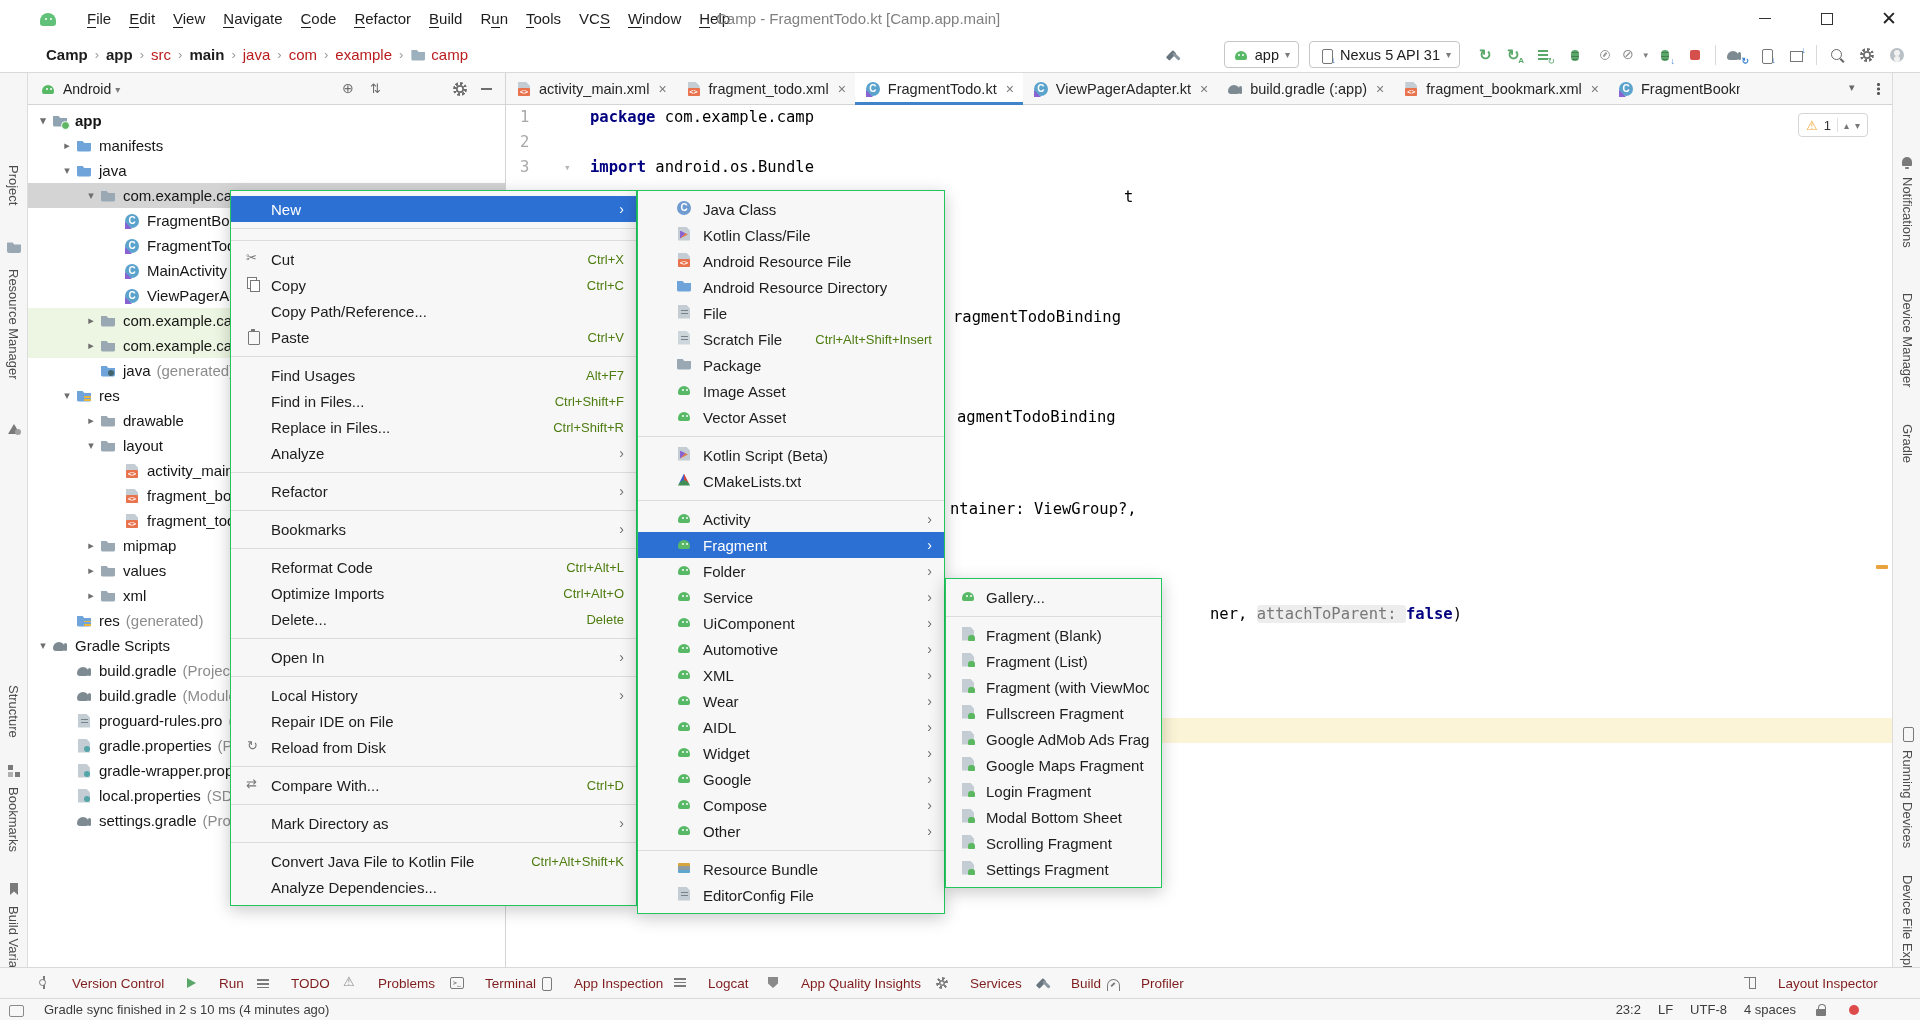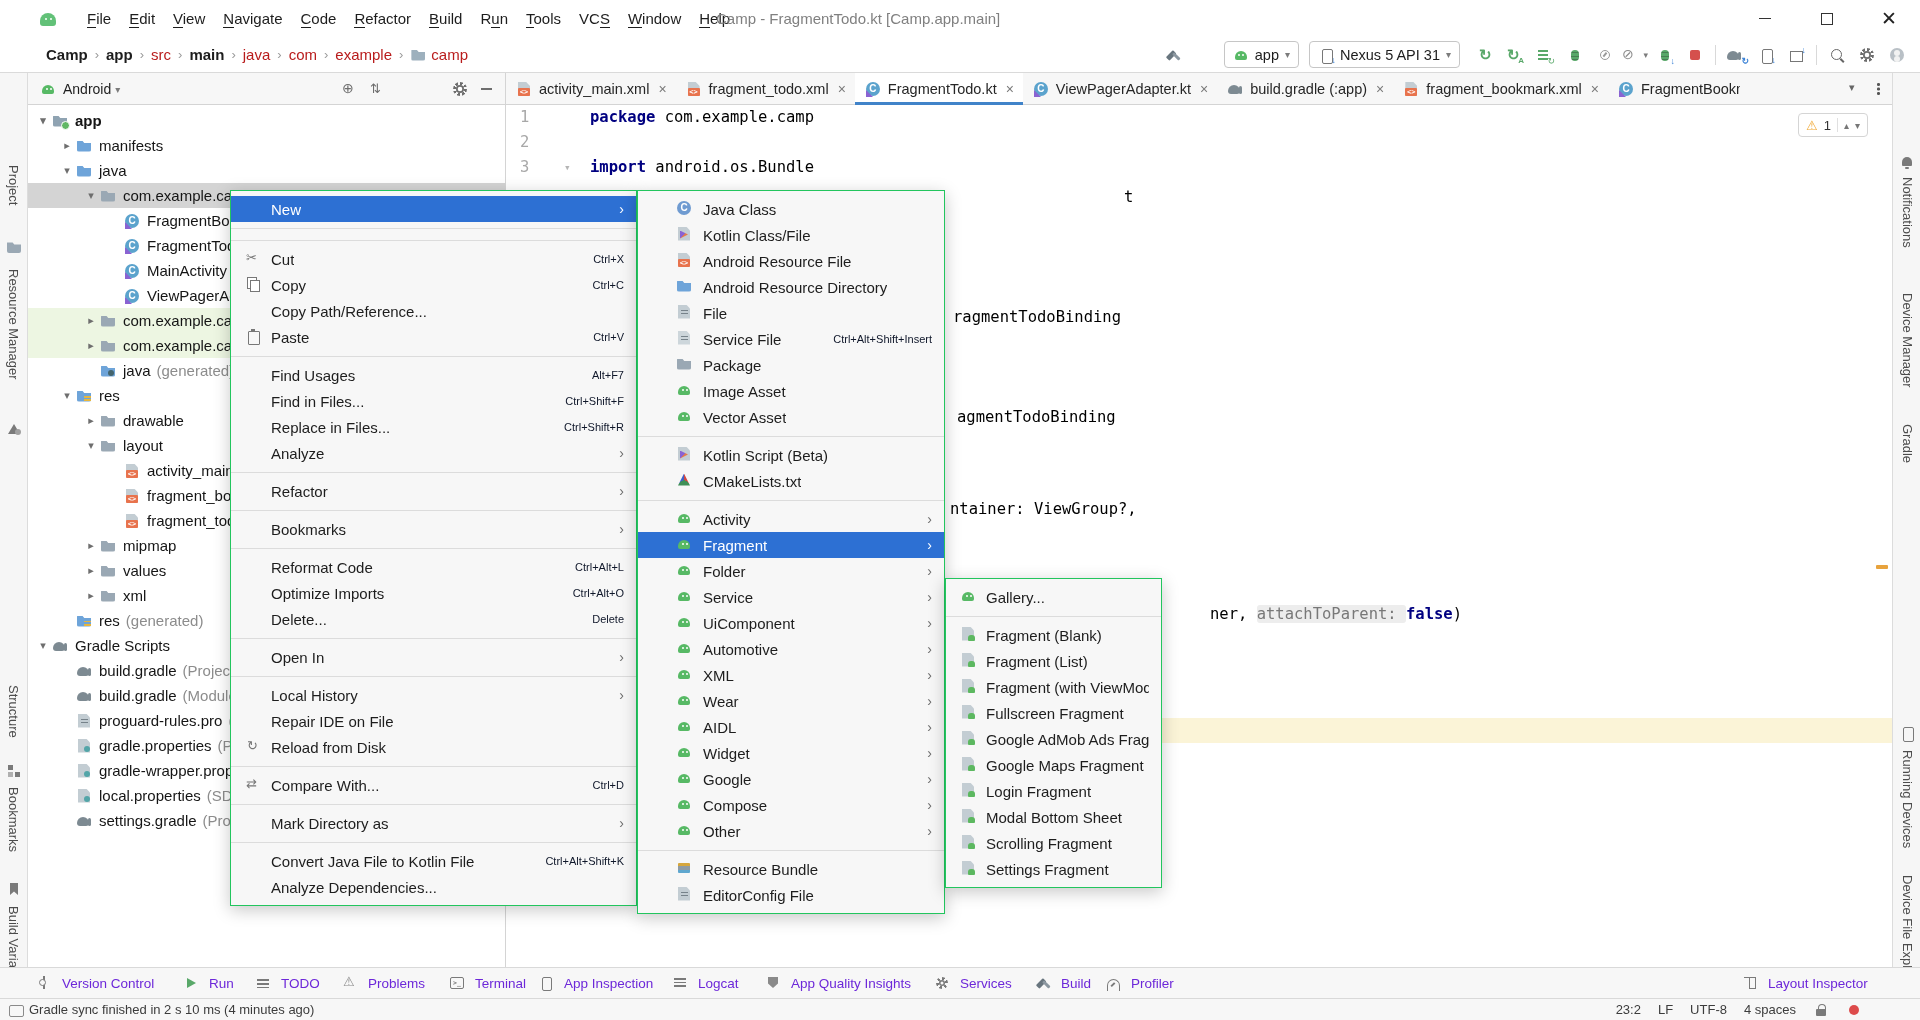--- a/index.html
+++ b/index.html
@@ -185,36 +185,36 @@
   .menu { position:absolute; background:#f7f7f7; border:1px solid #22c55e; box-shadow:0 4px 16px rgba(0,0,0,.22); padding:5px 0; z-index:50; }
   #ctxmenu { left:230px; top:190px; width:407px; }
   #newmenu { left:637px; top:190px; width:308px; z-index:51; }
   #fragmenu { left:945px; top:578px; width:217px; z-index:52; }
   .mrow { height:26px; display:flex; align-items:center; padding:0 12px 0 14px; font-size:15px; color:#1d1d1d; white-space:nowrap; }
   #newmenu .mrow { padding-left:38px; }
   .mrow .mic { width:26px; flex:none; }
   #newmenu .mrow .mic { width:27px; }
   .mrow .mlabel { flex:0 1 auto; overflow:hidden; }
   .mrow .msp { flex:1; }
-  .mrow .msc { color:#0f172a; font-size:11px; margin-left:18px; }
+  .mrow .msc { color:#4d7c0f; font-size:13px; margin-left:18px; }
   .mrow .mchev { color:#6e6e6e; font-size:14px; margin-left:14px; }
   .mrow.sel { background:#2d70d3; color:#fff; }
   .mrow.sel .mchev,.mrow.sel .msc { color:#fff; }
   .msep { height:12px; position:relative; }
   .msep::before { content:""; position:absolute; left:0; right:0; top:5.5px; border-top:1px solid #dcdcdc; }
 
   
   .bbar { position:absolute; left:0; top:967px; width:1920px; height:31px; background:#f7f7f7; border-top:1px solid #d9d9d9; }
-  .bitem { position:absolute; top:0; height:30px; display:flex; align-items:center; gap:10px; font-size:13.5px; color:#6d28d9; }
+  .bitem { position:absolute; top:0; height:30px; display:flex; align-items:center; gap:20px; font-size:13.5px; color:#7f1d1d; }
   .bb0{left:36px} .bb1{left:183px} .bb2{left:255px} .bb3{left:342px} .bb4{left:449px} .bb5{left:538px}
   .bb6{left:672px} .bb7{left:765px} .bb8{left:934px} .bb9{left:1035px} .bb10{left:1105px}
   .bright { left:1742px; }
   .sbar { position:absolute; left:0; top:998px; width:1920px; height:22px; background:#f7f7f7; border-top:1px solid #d9d9d9;
     display:flex; align-items:center; font-size:13px; color:#3c3c3c; }
-  .smsg { margin-left:8px; display:flex; align-items:center; gap:5px; }
+  .smsg { margin-left:8px; display:flex; align-items:center; gap:20px; }
   .sright { position:absolute; right:58px; display:flex; align-items:center; gap:17px; }
 </style>
 </head>
 <body>
 
 <div id="app">
 
   <div class="titlebar">
     <span class="aslogo"></span>
     <nav id="menubar">
@@ -754,21 +754,21 @@
         <span class="mlabel">Android Resource Directory</span>
         <span class="msp"></span>
       </div>
       <div class="mrow">
         <span class="mic"><span class="ic ic-file"></span></span>
         <span class="mlabel">File</span>
         <span class="msp"></span>
       </div>
       <div class="mrow">
         <span class="mic"><span class="ic ic-scratch"></span></span>
-        <span class="mlabel">Service File</span>
+        <span class="mlabel">Scratch File</span>
         <span class="msp"></span>
         <span class="msc">Ctrl+Alt+Shift+Insert</span>
       </div>
       <div class="mrow">
         <span class="mic"><span class="ic ic-package"></span></span>
         <span class="mlabel">Package</span>
         <span class="msp"></span>
       </div>
       <div class="mrow">
         <span class="mic"><span class="ic ic-android"></span></span>

